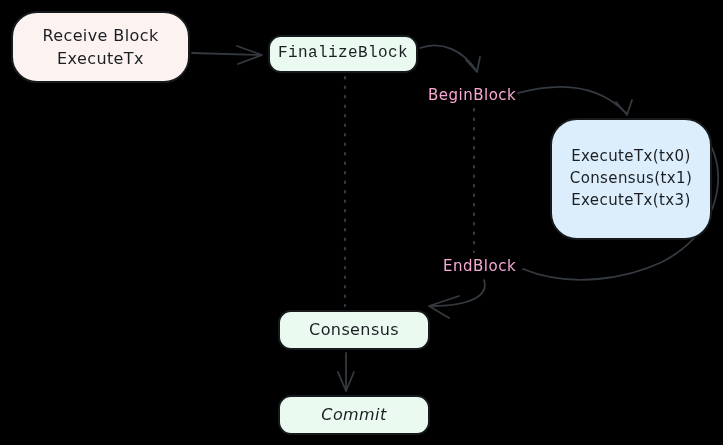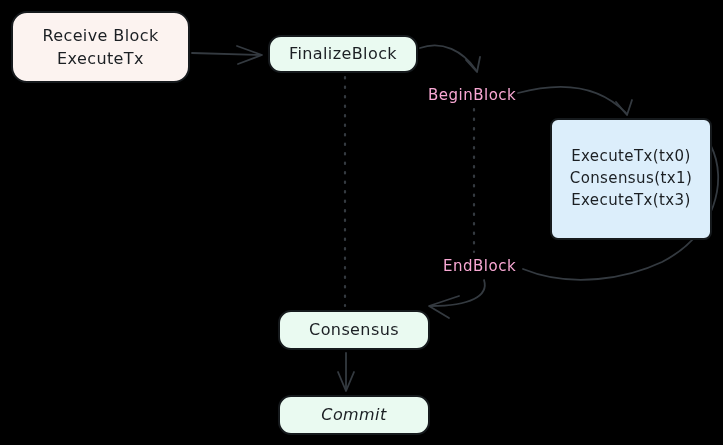--- a/index.html
+++ b/index.html
@@ -6,23 +6,23 @@
   .canvas{
     position:relative;width:723px;height:445px;background:#000000;
     font-family:"DejaVu Sans", sans-serif;overflow:hidden;
   }
   .canvas svg{position:absolute;left:0;top:0;}
   .node{
     position:absolute;display:flex;flex-direction:column;align-items:center;justify-content:center;
     border:2px solid #161a1d;color:#1b1f23;text-align:center;box-sizing:border-box;
     letter-spacing:.4px;
   }
-  .node-pink{background:#fcf3f0;border-radius:16px;}
+  .node-pink{background:#fcf3f0;border-radius:26px;}
   .node-green{background:#eafaf1;border-radius:13px;}
-  .node-blue{background:#dceefb;border-radius:8px;}
+  .node-blue{background:#dceefb;border-radius:27px;}
   .node .ln{display:block;line-height:1.45;}
   .free-label{
     position:absolute;color:#f9a8d4;letter-spacing:.5px;font-size:15px;white-space:nowrap;
   }
   .tx-lines{font-size:15px;line-height:29px;}
 </style>
 </head>
 <body>
 
 <div class="canvas">
@@ -61,21 +61,21 @@
     <path d="M345 77 L345 306" stroke-width="2.2" stroke-dasharray="1.5 8"></path>
 
     <path d="M474 109 L474 252" stroke-width="2.2" stroke-dasharray="1.5 8"></path>
   </svg>
 
   <div class="node node-pink" style="left:11px;top:11px;width:179px;height:72px;font-size:16px;">
     <span class="ln">Receive Block</span>
     <span class="ln">ExecuteTx</span>
   </div>
 
-  <div class="node node-green" style="left:268px;top:35px;width:150px;height:38px;font-size:16px;">
+  <div class="node node-green" style="left:268px;top:35px;width:150px;height:38px;font-size:16px;font-family:Liberation Mono, monospace;">
     <span class="ln">FinalizeBlock</span>
   </div>
 
   <div class="node node-blue tx-lines" style="left:550px;top:118px;width:162px;height:122px;">
     <span class="ln">ExecuteTx(tx0)</span>
     <span class="ln">Consensus(tx1)</span>
     <span class="ln">ExecuteTx(tx3)</span>
   </div>
 
   <div class="node node-green" style="left:278px;top:310px;width:152px;height:40px;font-size:16px;">

